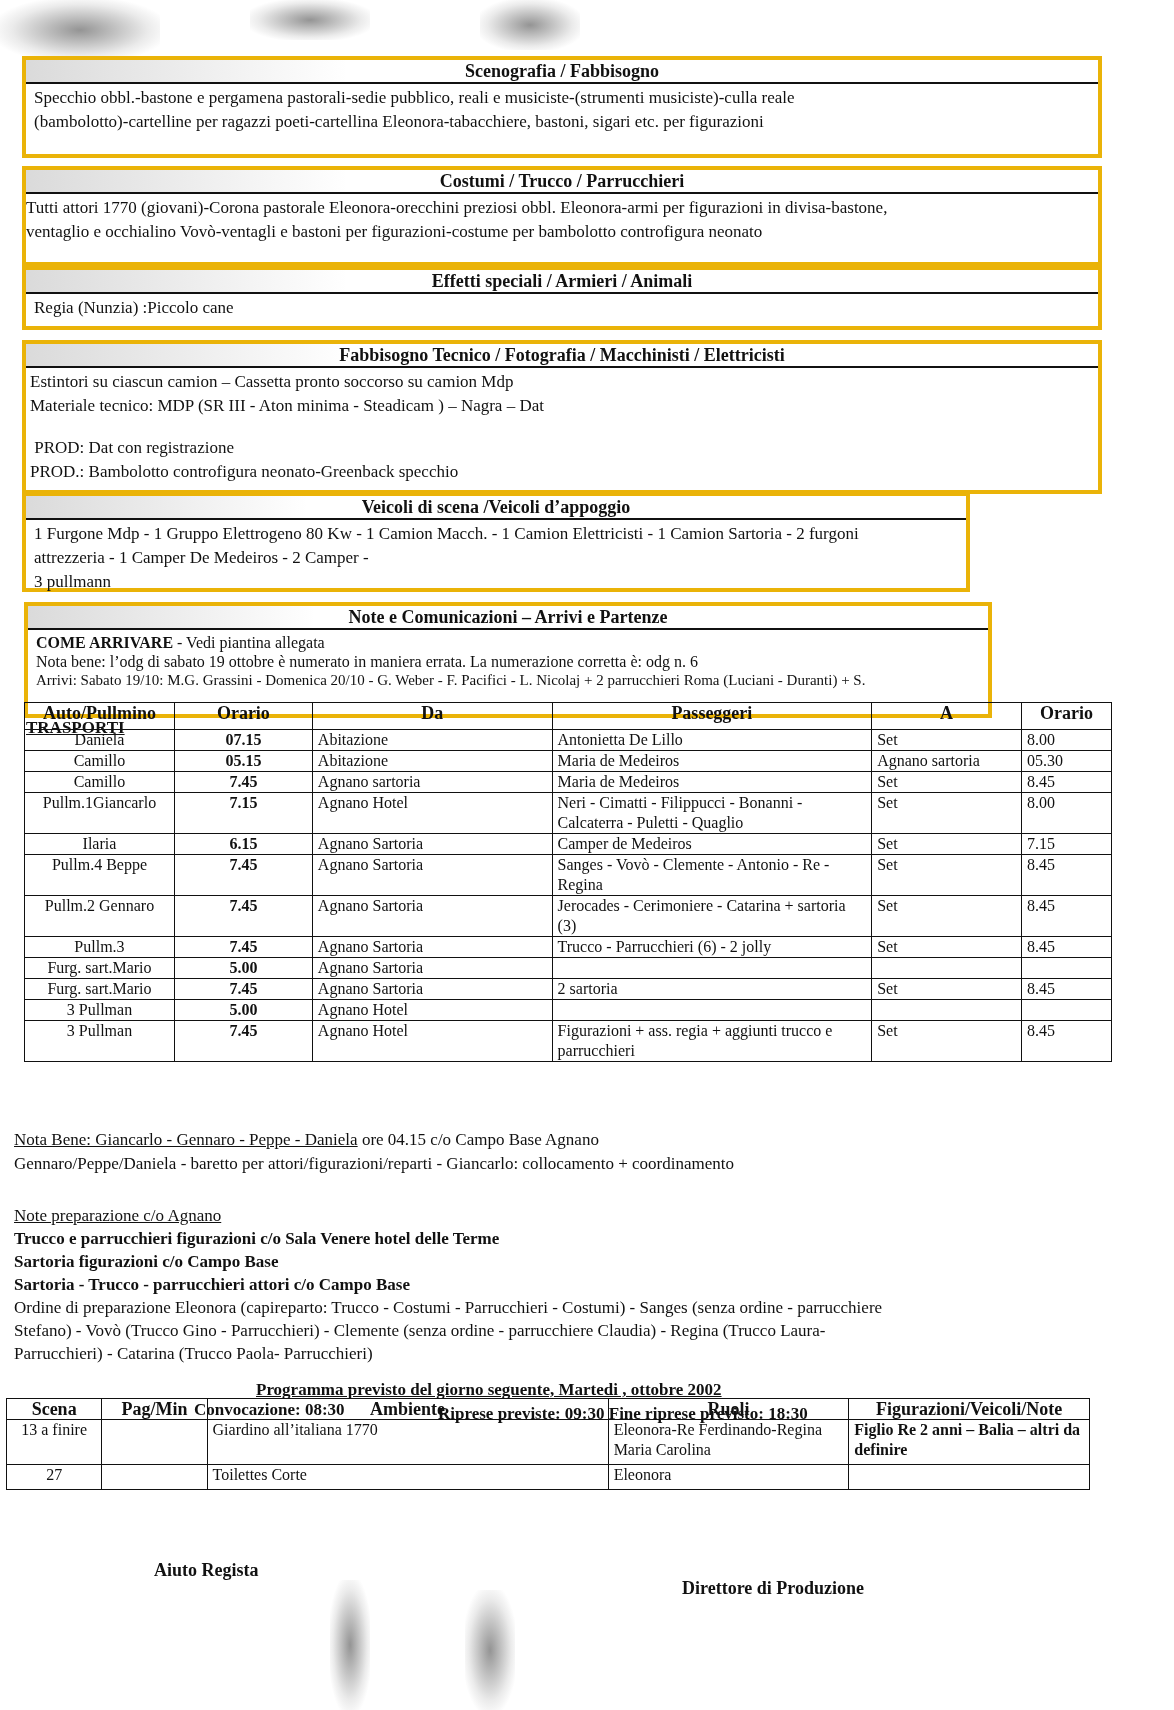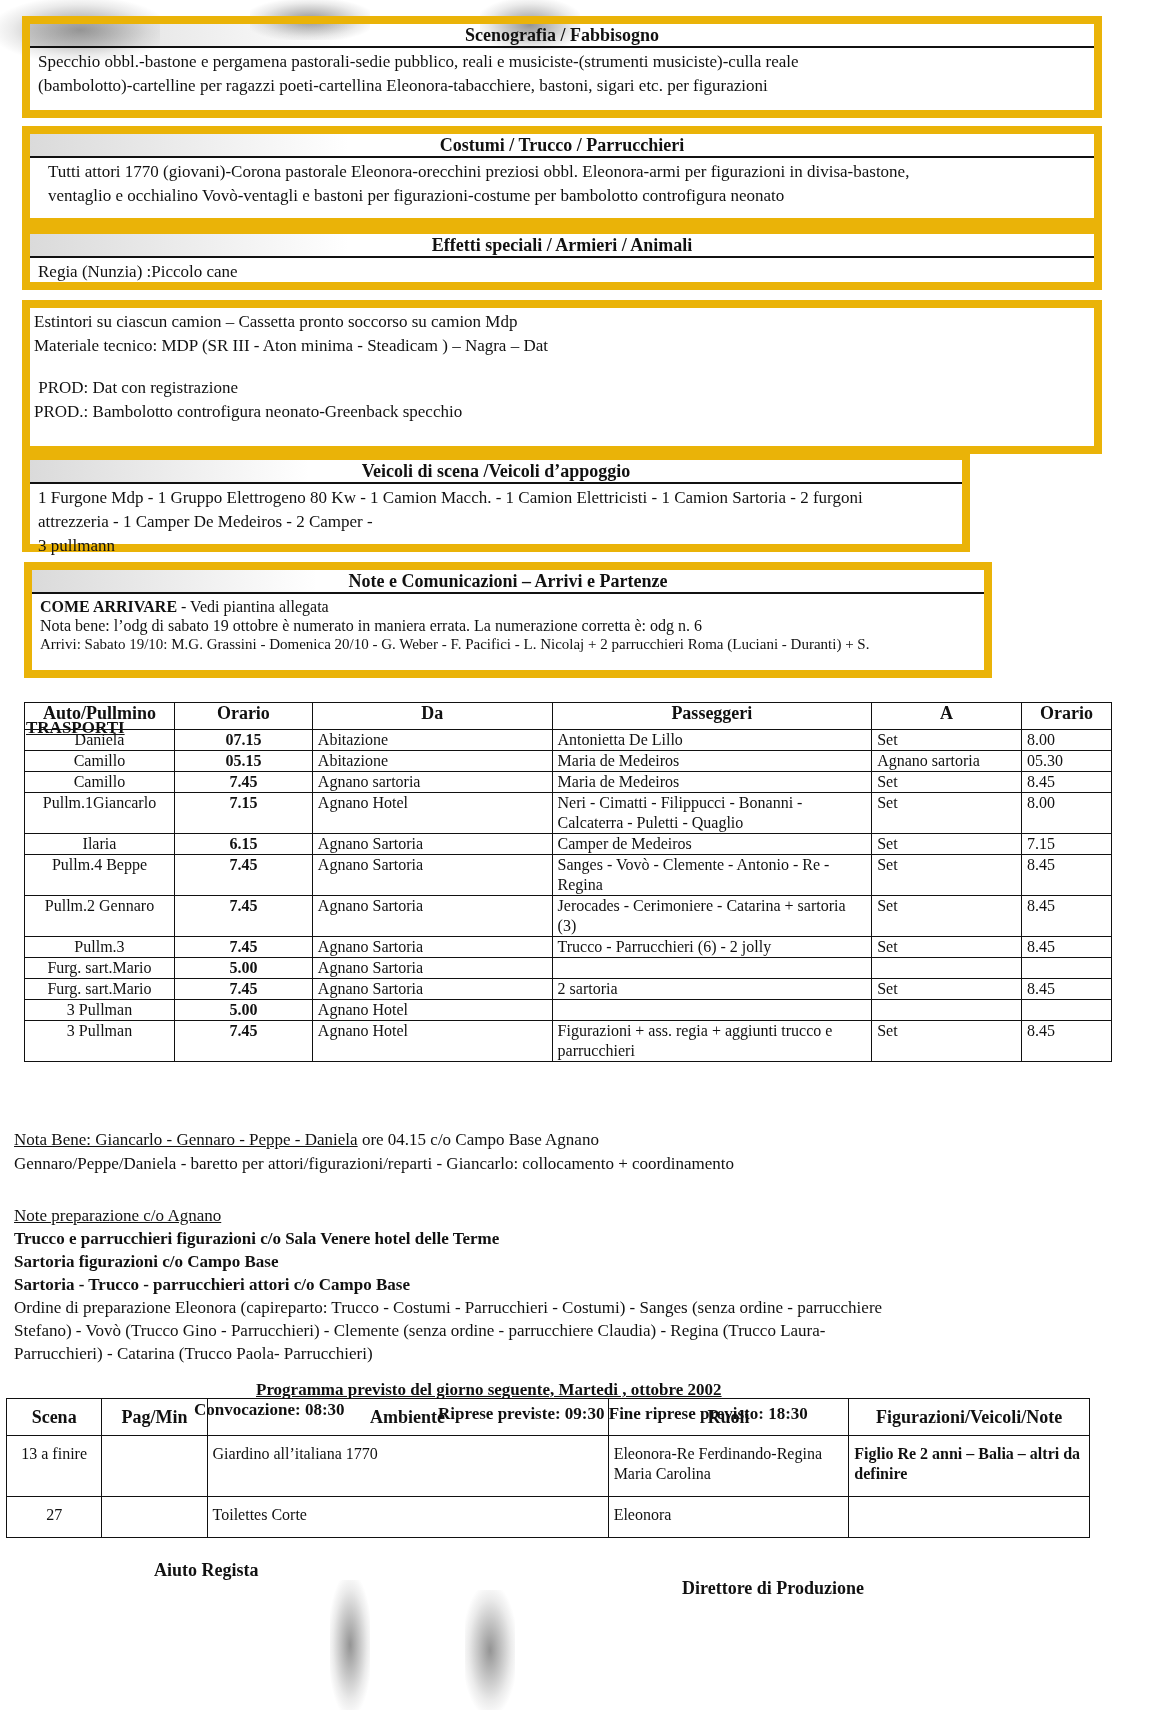--- a/index.html
+++ b/index.html
@@ -4,37 +4,37 @@
 <style>
   html, body { margin: 0; padding: 0; }
   body {
     width: 1174px; height: 1710px; position: relative; overflow: hidden;
     background: #ffffff; color: #111;
     font-family: "Liberation Serif", "DejaVu Serif", serif;
     font-size: 17px;
   }
   .smudge { position: absolute; background: radial-gradient(ellipse at center, rgba(60,60,60,0.55), rgba(120,120,120,0.15) 60%, rgba(255,255,255,0) 80%); }
   .page { position: absolute; left: 0; top: 0; width: 1174px; }
-  .box { position: absolute; border: 8px solid #eab308; box-sizing: border-box; }
+  .box { position: absolute; border: 4px solid #eab308; box-sizing: border-box; margin-top: 40px; }
   .sec-head {
     border-bottom: 2px solid #111; text-align: center; font-weight: bold;
     font-size: 18px; height: 22px; line-height: 22px;
     background: linear-gradient(90deg, rgba(150,150,150,0.35) 0%, rgba(255,255,255,0) 30%, rgba(255,255,255,0) 100%);
   }
   .sec-body { padding: 2px 8px; line-height: 24px; font-size: 17px; }
   .sec-body.just { text-align: justify; }
   .line { display: block; }
   table { border-collapse: collapse; }
   .trasporti { position: absolute; left: 24px; top: 702px; width: 1088px; font-size: 16px; }
   .trasporti th, .trasporti td { border: 1.5px solid #111; padding: 0 5px; vertical-align: top; line-height: 20px; }
   .trasporti th { font-weight: bold; font-size: 18px; height: 26px; }
   .trasporti td.c { text-align: center; }
   .trasporti td.b { font-weight: bold; text-align: center; }
   .programma { position: absolute; left: 6px; top: 1398px; width: 1084px; font-size: 16px; }
-  .programma th, .programma td { border: 1.5px solid #111; padding: 8px 5px; vertical-align: top; line-height: 20px; }
+  .programma th, .programma td { border: 1.5px solid #111; padding: 0 5px; vertical-align: top; line-height: 20px; }
   .programma th { font-weight: bold; font-size: 18px; }
   .abs { position: absolute; margin-top: 36px; }
   .bold { font-weight: bold; }
   .u { text-decoration: underline; }
 </style>
 </head>
 <body>
 
 <div class="smudge" style="left:0;top:0;width:160px;height:60px;"></div>
 <div class="smudge" style="left:250px;top:0;width:120px;height:40px;"></div>
@@ -47,34 +47,35 @@
   <div class="box" style="left:22px;top:16px;width:1080px;height:102px;">
     <div class="sec-head">Scenografia / Fabbisogno</div>
     <div class="sec-body just">
       <span class="line">Specchio obbl.-bastone e pergamena pastorali-sedie pubblico, reali e musiciste-(strumenti musiciste)-culla reale</span>
       <span class="line">(bambolotto)-cartelline per ragazzi poeti-cartellina Eleonora-tabacchiere, bastoni, sigari etc. per figurazioni</span>
     </div>
   </div>
 
   <div class="box" style="left:22px;top:126px;width:1080px;height:100px;">
     <div class="sec-head">Costumi / Trucco / Parrucchieri</div>
-    <div class="sec-body" style="padding-left:18px;">
+    <div class="sec-body" style="padding-left:0;">
       <span class="line">Tutti attori 1770 (giovani)-Corona pastorale Eleonora-orecchini preziosi obbl. Eleonora-armi per figurazioni in divisa-bastone,</span>
       <span class="line">ventaglio e occhialino Vovò-ventagli e bastoni per figurazioni-costume per bambolotto controfigura neonato</span>
     </div>
   </div>
 
   <div class="box" style="left:22px;top:226px;width:1080px;height:64px;">
     <div class="sec-head">Effetti speciali / Armieri / Animali</div>
     <div class="sec-body">
       <span class="line">Regia (Nunzia) :Piccolo cane</span>
     </div>
   </div>
 
   <div class="box" style="left:22px;top:300px;width:1080px;height:154px;">
+    <div class="sec-head">Fabbisogno Tecnico / Fotografia / Macchinisti / Elettricisti</div>
     <div class="sec-body" style="padding-left:4px;">
       <span class="line">Estintori su ciascun camion – Cassetta pronto soccorso su camion Mdp</span>
       <span class="line">Materiale tecnico: MDP  (SR III - Aton minima - Steadicam ) – Nagra – Dat</span>
       <span class="line" style="height:18px;"></span>
       <span class="line" style="white-space:pre;"> PROD: Dat con registrazione</span>
       <span class="line">PROD.: Bambolotto controfigura neonato-Greenback specchio</span>
     </div>
   </div>
 
   <div class="box" style="left:22px;top:452px;width:948px;height:100px;">

